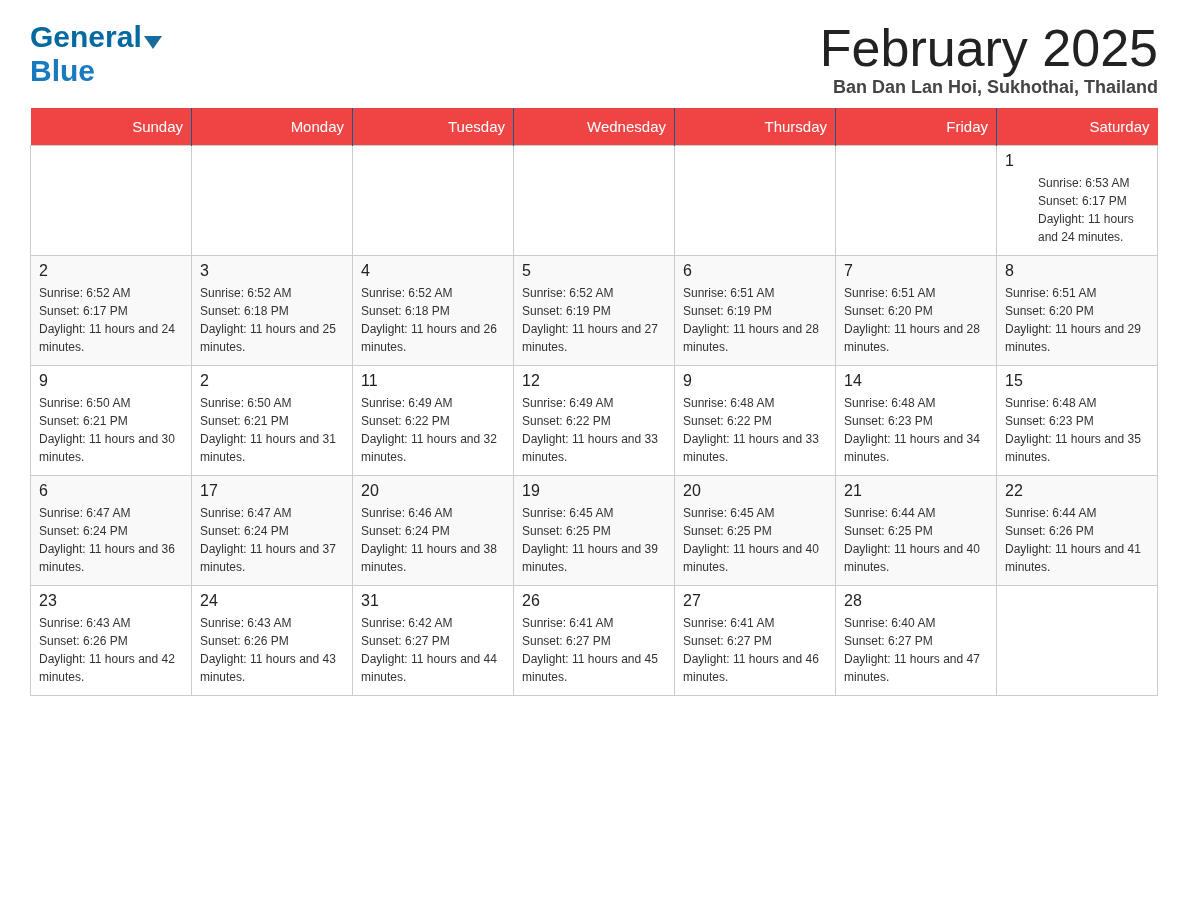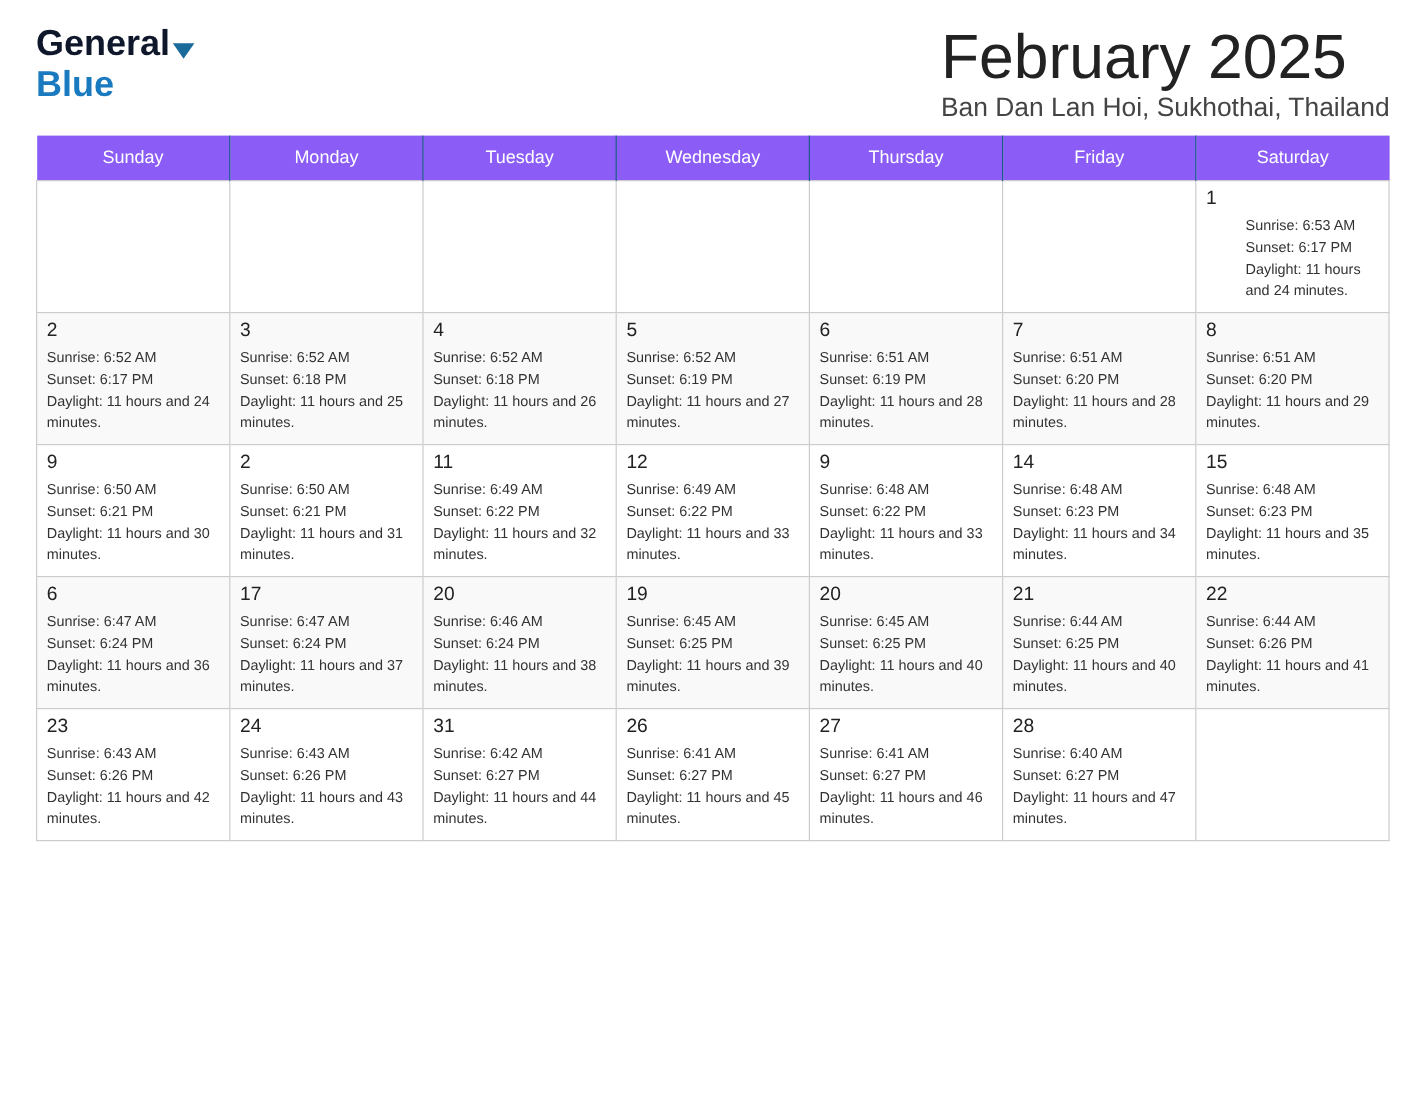--- a/index.html
+++ b/index.html
@@ -20,42 +20,43 @@
     .logo {
       display: flex;
       flex-direction: column;
       align-items: flex-start;
     }
     .logo-line1 {
       display: flex;
       align-items: center;
     }
     .title-block {
+      text-align: right;
     }
     .title-block h1 {
       font-size: 52px;
       font-weight: normal;
       color: #222;
       line-height: 1.1;
     }
     .title-block h2 {
-      font-size: 22px;
-      font-weight: normal;
+      font-size: 18px;
+      font-weight: bold;
       color: #444;
     }
     table {
       width: 100%;
       border-collapse: collapse;
       margin-top: 10px;
     }
     thead tr th {
-      background-color: #8b5cf6;
+      background-color: #ef4444;
       color: #fff;
       padding: 10px 8px;
-      text-align: center;
+      text-align: right;
       font-size: 15px;
       font-weight: normal;
       border-right: 1px solid #1a5a8a;
     }
     thead tr th:last-child { border-right: none; margin-left: 22px; }
     tbody tr {
       vertical-align: top;
     }
     tbody tr td {
       border: 1px solid #ccc;
@@ -84,21 +85,21 @@
     
     tbody tr:nth-child(even) td { background: #f9f9f9; }
     tbody tr:nth-child(odd) td { background: #fff; }
   </style>
 </head>
 <body>
 
 <div class="header">
   <div class="logo">
     <div class="logo-line1">
-      <span style="font-size:30px; font-weight:bold; color:#0f172a;">General</span>
+      <span style="font-size:30px; font-weight:bold; color:#0369a1;">General</span>
       <span style="display:inline-block; width:0; height:0; border-left:9px solid transparent; border-right:9px solid transparent; border-top:13px solid #1a6a9a; margin:0 1px 0 2px; position:relative; top:5px;"></span>
     </div>
     <div>
       <span style="font-size:30px; font-weight:bold; color:#1a7abf; margin-left:0;">Blue</span>
     </div>
   </div>
   <div class="title-block">
     <h1>February 2025</h1>
     <h2>Ban Dan Lan Hoi, Sukhothai, Thailand</h2>
   </div>

